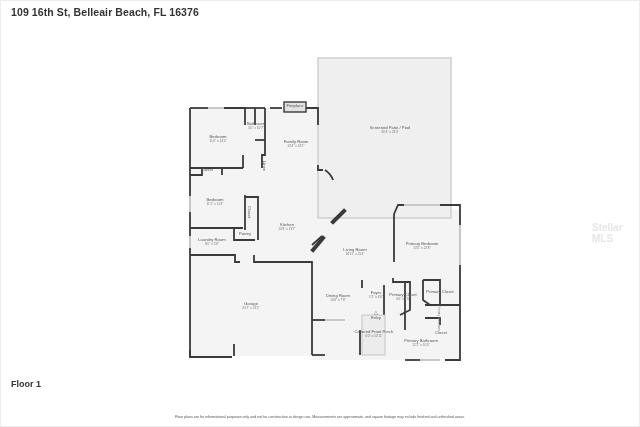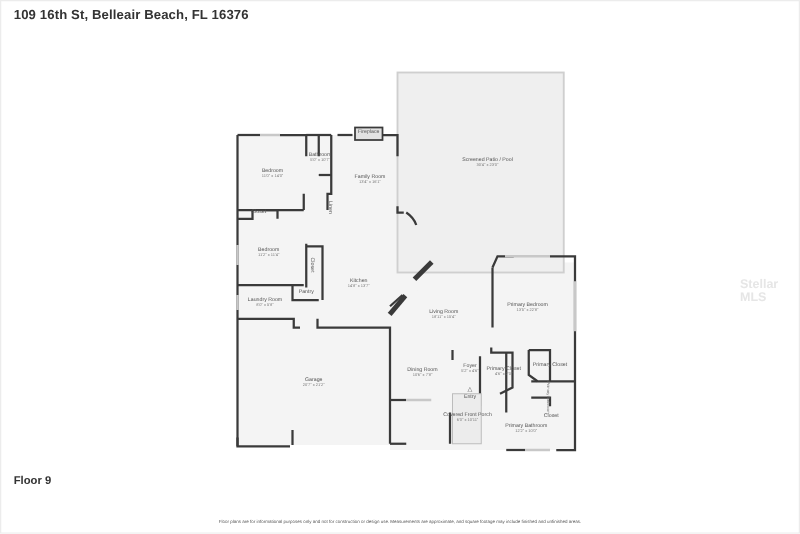--- a/index.html
+++ b/index.html
@@ -175,14 +175,14 @@
   </div>
 <div class="lbl" style="left:421px;top:343px;">
     <span class="n">Primary Bathroom</span>
     <span class="d">12'2" x 10'0"</span>
   </div>
 <div class="lbl" style="left:441px;top:333px;">
     <span class="n">Closet</span>
   </div>
 
 <div class="watermark">Stellar MLS</div>
-<div class="floor">Floor 9</div>
+<div class="floor">Floor 1</div>
 <div class="disclaimer">Floor plans are for informational purposes only and not for construction or design use. Measurements are approximate, and square footage may include finished and unfinished areas.</div>
 
 </body></html>

